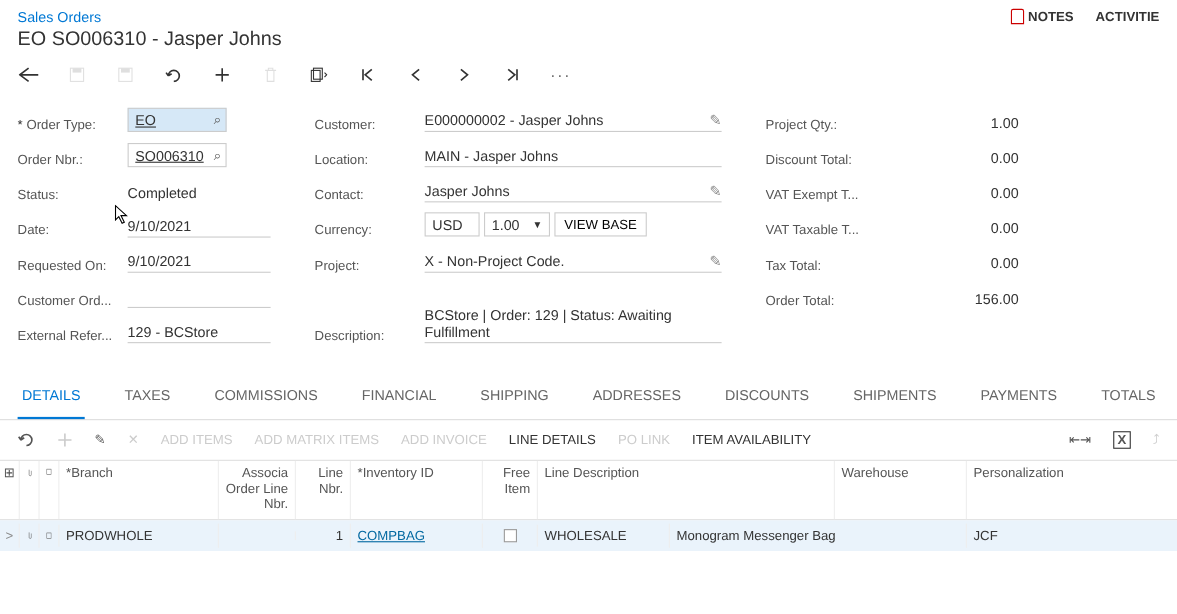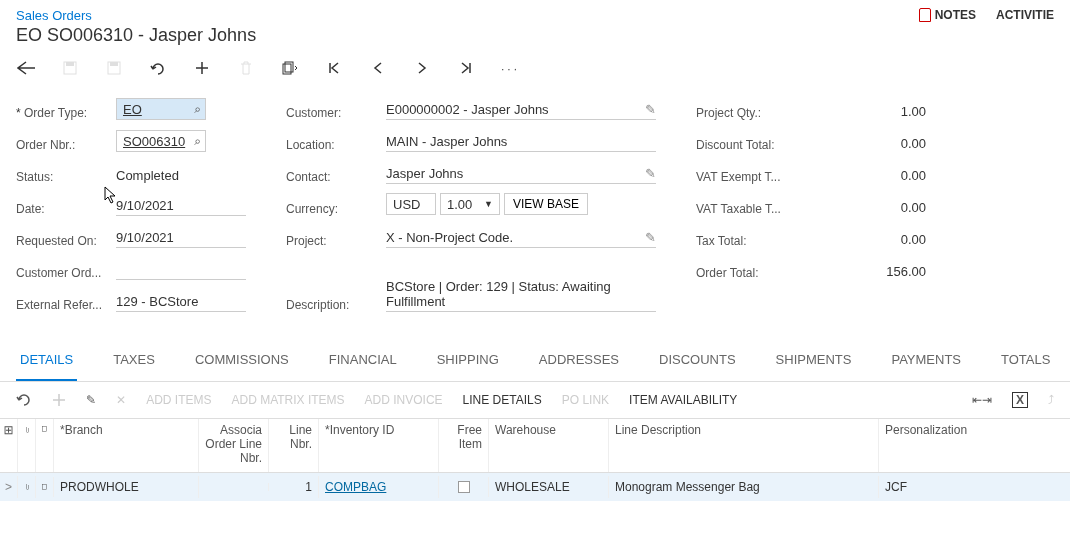--- a/index.html
+++ b/index.html
@@ -305,22 +305,22 @@
     <div class="gc gc-w2">
         <svg width="10" height="12" viewBox="0 0 10 12">
           <rect x="1" y="1" width="8" height="10" stroke="#555" fill="none"></rect>
         </svg>
       </div>
     <div class="gc gc-branch">*Branch</div>
     <div class="gc gc-assoc" style="text-align:right;">Associa Order Line Nbr.</div>
     <div class="gc gc-line">Line Nbr.</div>
     <div class="gc gc-inv">*Inventory ID</div>
     <div class="gc gc-free">Free Item</div>
+    <div class="gc gc-desc">Line Description</div>
     <div class="gc gc-wh">Warehouse</div>
-    <div class="gc gc-desc">Line Description</div>
     <div class="gc gc-pers">Personalization</div>
   </div>
   <div class="grid-row">
     <div class="gc gc-w0" style="color:#888;">&gt;</div>
     <div class="gc gc-w1">
         <svg width="10" height="14" viewBox="0 0 10 14">
           <path d="M5 1 V10 A2 2 0 0 0 9 10 V3" stroke="#555" fill="none"></path>
         </svg>
       </div>
     <div class="gc gc-w2">

